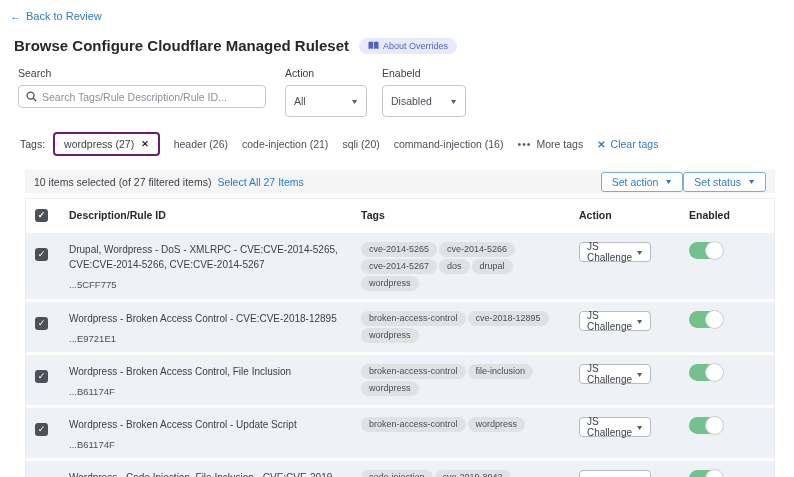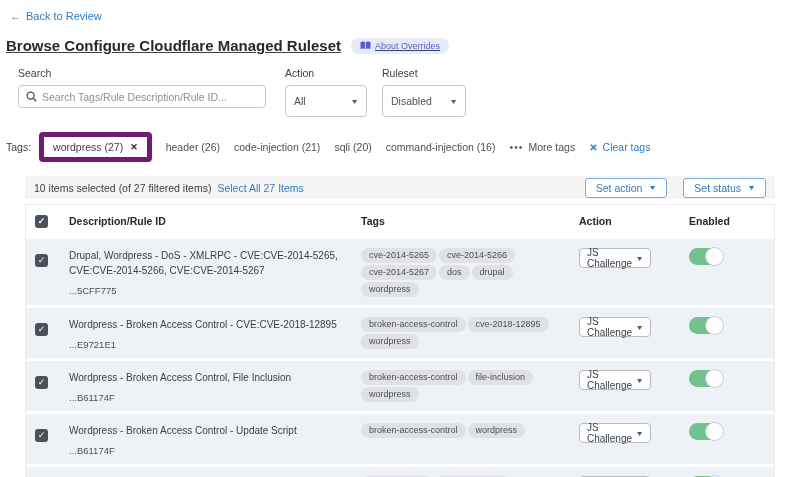--- a/index.html
+++ b/index.html
@@ -2,21 +2,21 @@
 <html><head>
 <meta charset="utf-8">
 <style>
   * { margin:0; padding:0; box-sizing:border-box; }
   html,body { width:794px; height:477px; background:#fff; overflow:hidden;
     font-family:"Liberation Sans", sans-serif; color:#3c4149; }
 
   
   .back-link { display:inline-flex; align-items:center; gap:5px; margin:10px 0 0 10px;
     font-size:11px; color:#2f7bbf; text-decoration:none; cursor:pointer; }
-  .title-row { display:flex; align-items:center; margin:13px 0 0 6px;text-decoration:underline; }
+  .title-row { display:flex; align-items:center; margin:13px 0 0 14px; }
   .page-title { font-size:15px; font-weight:bold; color:#24292e; }
   .about-badge { display:inline-flex; align-items:center; gap:4px; margin-left:10px;
     background:#e7eaf9; color:#5161c4; font-size:9px; padding:3px 9px; border-radius:10px; }
   .book-icon svg { display:block; }
 
   
   .filters { display:flex; margin:13px 0 0 18px; }
   .fgroup { display:flex; flex-direction:column; }
   .flabel { font-size:10.5px; color:#3c4149; margin-bottom:6px; }
   .search-box { width:248px; height:23px; border:1px solid #c5c9cf; border-radius:4px;
@@ -25,43 +25,43 @@
     font-family:"Liberation Sans", sans-serif; color:#3c4149; background:transparent; }
   .search-box input::placeholder { color:#8a9098; }
   .select { height:32px; border:1px solid #c5c9cf; border-radius:4px; background:#fff;
     display:flex; align-items:center; justify-content:space-between; padding:0 8px;
     font-size:10.5px; color:#4a5058; cursor:pointer; }
   .caret { font-size:7px; color:#5a6068; transform:scaleX(1.25); }
   .g-action { margin-left:19px; } .g-action .select { width:82px; }
   .g-enabled { margin-left:15px; } .g-enabled .select { width:84px; }
 
   
-  .tags-bar { display:flex; align-items:center; margin:15px 0 0 6px; font-size:10.5px; }
+  .tags-bar { display:flex; align-items:center; margin:15px 0 0 20px; font-size:10.5px; }
   .tags-label { color:#3c4149; margin-right:8px; }
-  .tag-chip { display:inline-flex; align-items:center; gap:7px; border:5px solid #701a75;
+  .tag-chip { display:inline-flex; align-items:center; gap:7px; border:2px solid #701a75;
     border-radius:4px; background:#fff; padding:4px 9px; font-size:10.5px; color:#3c4149; cursor:pointer; }
   .chip-x { color:#24292e; font-size:9px; font-weight:bold; cursor:pointer; }
   .plain-tags { display:flex; align-items:center; gap:14px; margin-left:14px; color:#4a5058; }
   .plain-tag { cursor:pointer; }
   .more-tags { display:inline-flex; align-items:center; gap:5px; margin-left:14px; color:#4a5058; cursor:pointer; }
   .more-dots { color:#5a6068; letter-spacing:1px; }
   .clear-tags { display:inline-flex; align-items:center; gap:5px; margin-left:14px;
     color:#2f7bbf; cursor:pointer; }
   .clear-x { font-size:10px; font-weight:bold; }
 
   
   .selection-bar { width:750px; margin:14px 0 0 25px; height:23px; background:#f5f5f6;
     display:flex; align-items:center; padding:0 9px; font-size:10.5px; }
   .sel-summary { color:#3c4149; }
   .sel-all { color:#2f7bbf; margin-left:6px; cursor:pointer; }
   .sel-spacer { flex:1; }
   .blue-btn { display:inline-flex; align-items:center; gap:7px; height:20px; padding:0 10px;
     background:#fff; border:1px solid #79acd8; border-radius:3px; color:#2f7bbf;
     font-size:10.5px; cursor:pointer; }
-  .blue-btn + .blue-btn { margin-left:16px; }
+  .blue-btn + .blue-btn { margin-left:0; }
   .blue-btn .caret { color:#2f7bbf; }
 
   
   .table-box { width:750px; margin:5px 0 0 25px; border:1px solid #ececee; border-bottom:none; }
   .grid-row { display:grid; grid-template-columns:43px 292px 218px 110px 1fr; align-items:start; }
   .thead { background:#fff; height:31px; align-items:center; font-size:10.5px; font-weight:bold; color:#24292e; }
   .trow { background:#eef2f7; margin-top:3px; padding:9px 0 8px 0; }
   .col-check { padding-left:9px; padding-top:1px; }
   .checkbox { width:13px; height:13px; background:#4b5158; border-radius:3px; display:inline-flex;
     align-items:center; justify-content:center; color:#fff; font-size:9px; cursor:pointer; }
@@ -115,21 +115,21 @@
     </div>
   </div>
   <div class="fgroup g-action">
     <span class="flabel">Action</span>
     <div class="select">
       <span>All</span>
       <span class="caret">▼</span>
     </div>
   </div>
   <div class="fgroup g-enabled">
-    <span class="flabel">Ruleset</span>
+    <span class="flabel">Enabeld</span>
     <div class="select">
       <span>Disabled</span>
       <span class="caret">▼</span>
     </div>
   </div>
 </div>
 
 <div class="tags-bar">
   <span class="tags-label">Tags:</span>
   <span class="tag-chip">

